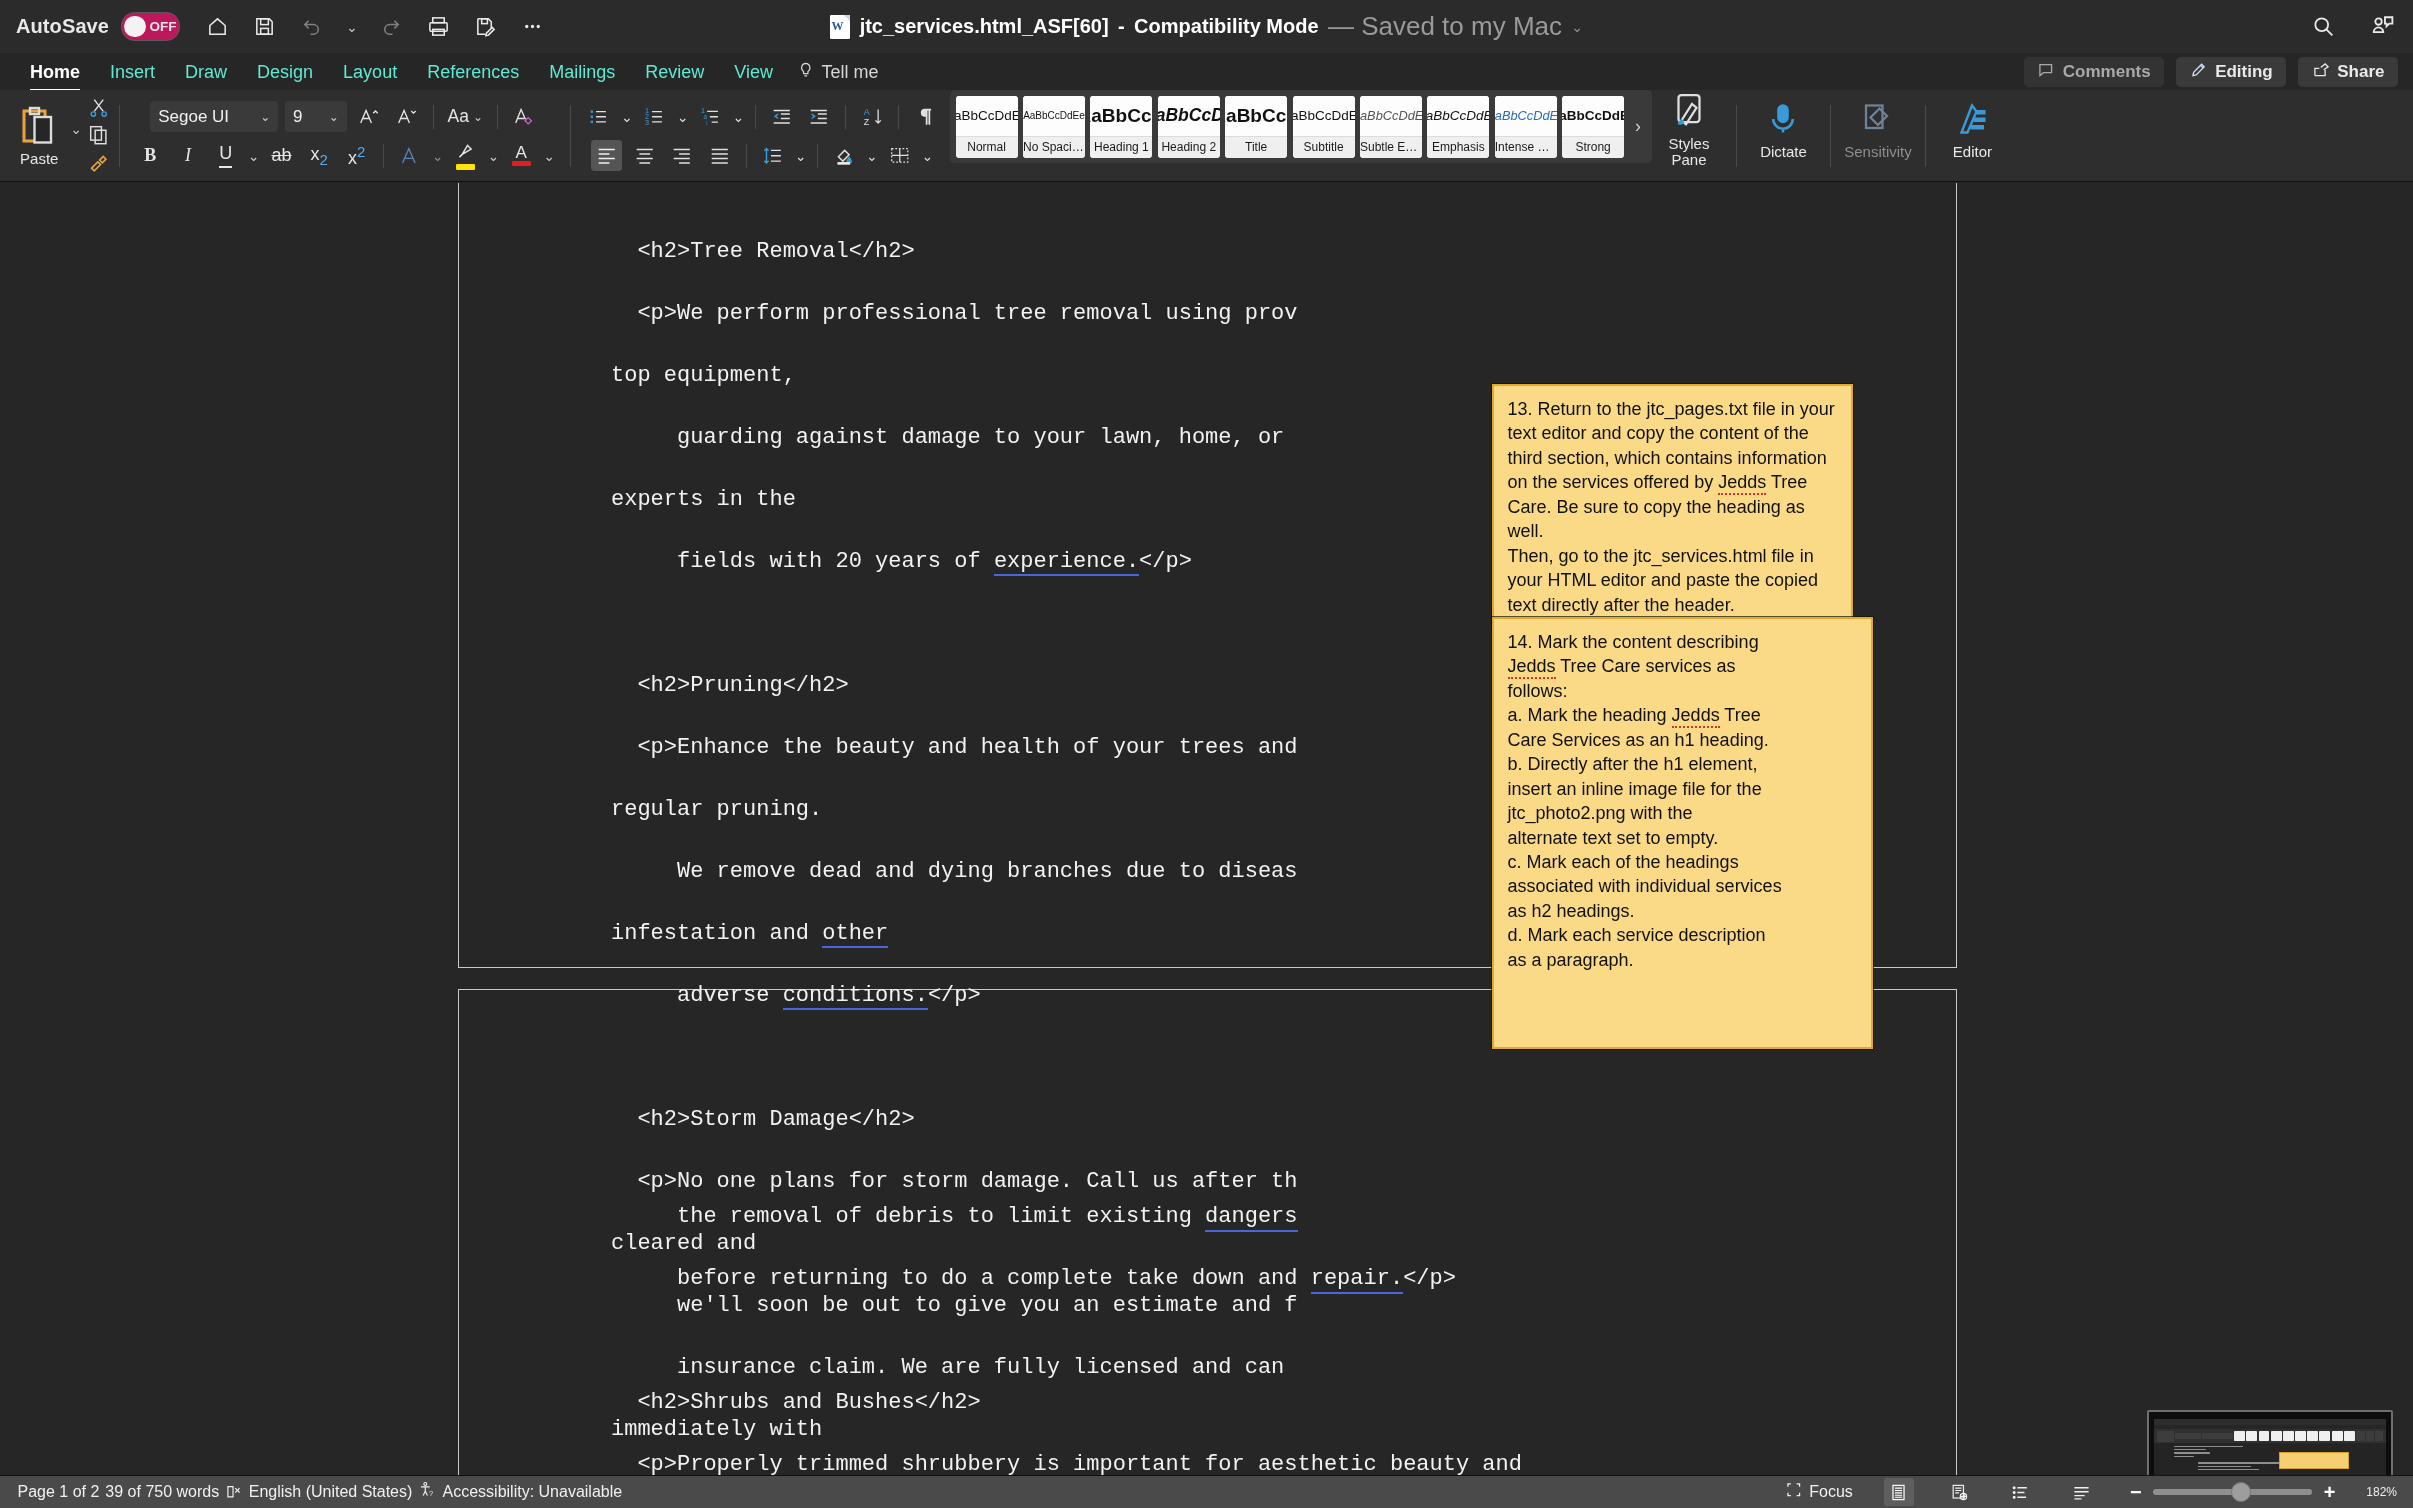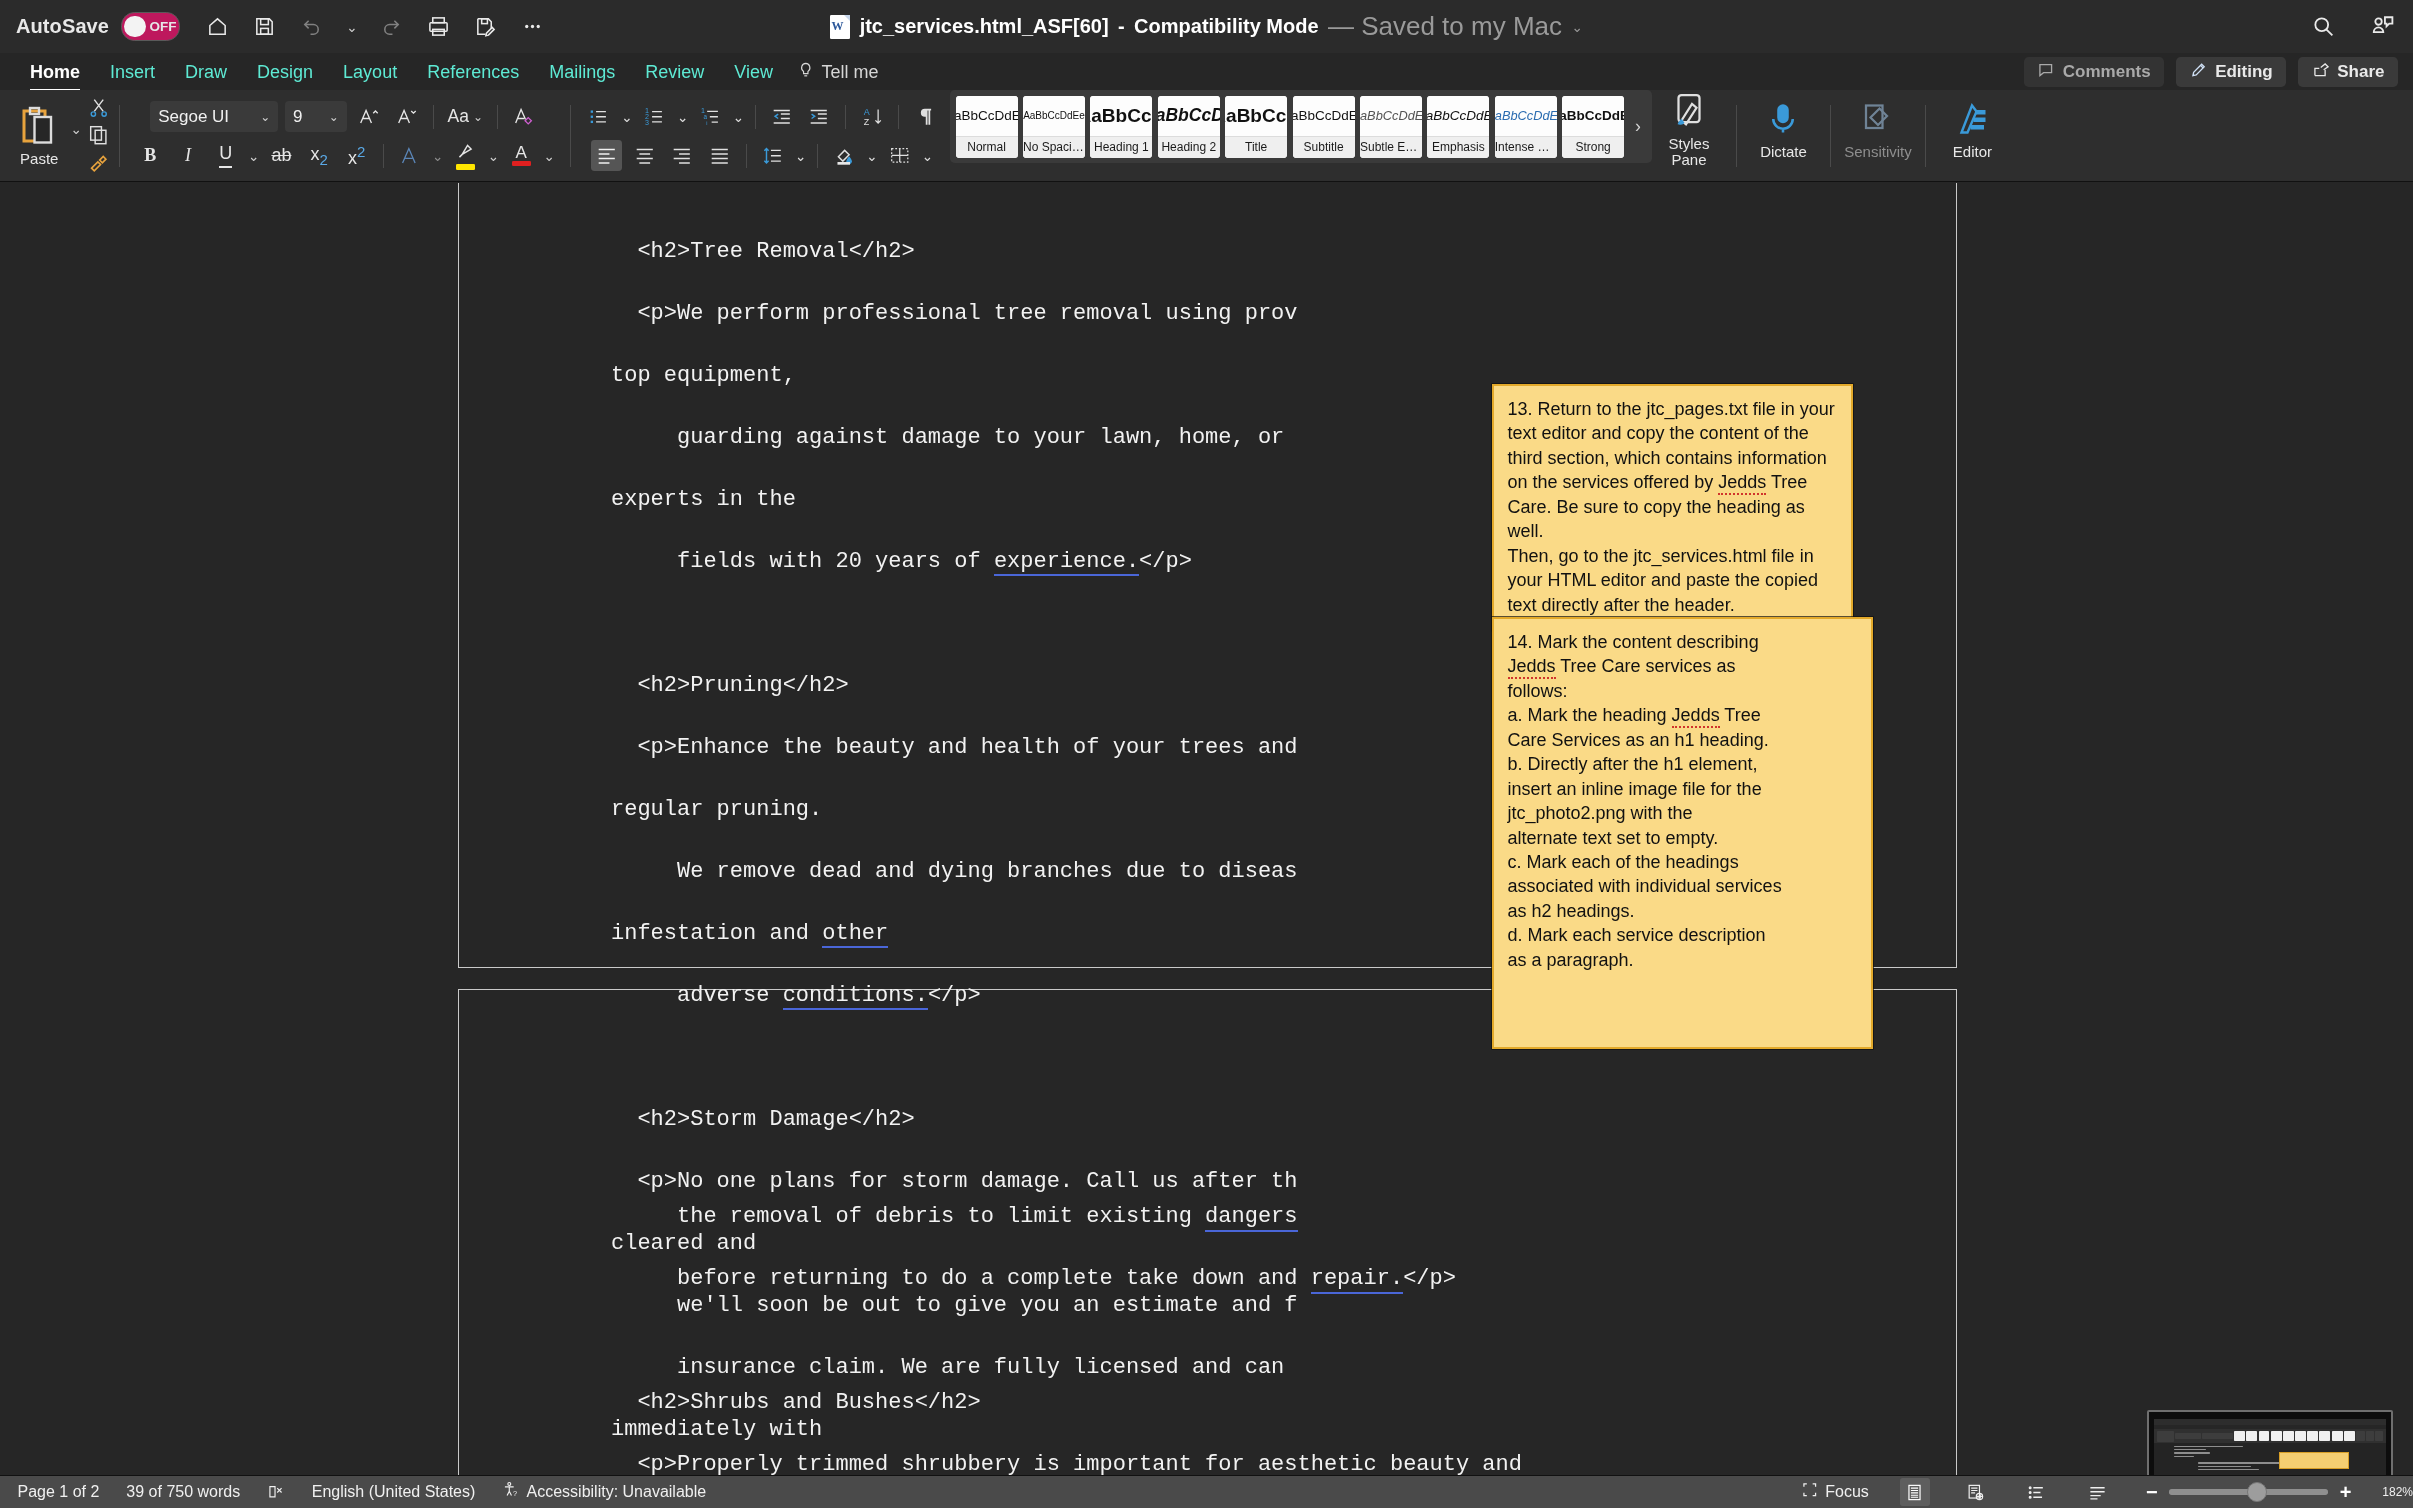--- a/index.html
+++ b/index.html
@@ -194,24 +194,24 @@
   .tb-sty { width: 11.4px; height: 9.4px; background: #f0f0f0; border-radius: 0.7px; }
   .tb-body { position: absolute; left: 20px; right: 10.8px; top: 27px; bottom: 0; }
   .tb-line { height: 1.3px; background: #8e8e8e; margin-bottom: 2px; border-radius: 0.7px; }
   .tb-note { position: absolute; background: #f5cf72; border: 0.7px solid #d89f26; }
 
   
   .statusbar {
     position: absolute; left: 0; bottom: 0; width: 2413px; height: 32px;
     background: #4a4a4a; display: flex; align-items: center; color: #f0f0f0; font-size: 16px;
   }
-  .sb-left { display: flex; align-items: center; gap: 27px; padding-left: 17.5px; }
+  .sb-left { display: flex; align-items: center; gap: 6px; padding-left: 17.5px; }
   .sb-item { display: flex; align-items: center; gap: 6.7px; white-space: nowrap; }
   .sb-item svg { width: 17.5px; height: 17.5px; }
-  .sb-right { margin-left: auto; display: flex; align-items: center; gap: 31px; padding-right: 0; }
+  .sb-right { margin-left: auto; display: flex; align-items: center; gap: 31px; padding-right: 16px; }
   .viewbtn { width: 30px; height: 28px; display: flex; align-items: center; justify-content: center; border-radius: 2.7px; }
   .viewbtn.active { background: #5e5e5e; }
   .viewbtn svg { width: 19px; height: 19px; }
   .zoomline { display: flex; align-items: center; gap: 9.4px; }
   .zminus, .zplus { font-size: 20px; font-weight: 700; color: #fff; width: 16px; text-align: center; }
   .ztrack { width: 159px; height: 5.4px; background: #8f8f8f; border-radius: 2.7px; position: relative; }
   .zknob { position: absolute; left: 78px; top: -7.4px; width: 20px; height: 20px; border-radius: 50%; background: #9d9d9d; border: 0.7px solid #777; }
   .zval { font-size: 12px; min-width: 50px; text-align: right; }
   .sb-sep { position: absolute; bottom: 32px; left: 0; width: 2413px; height: 1.3px; background: #111; }
 </style>

